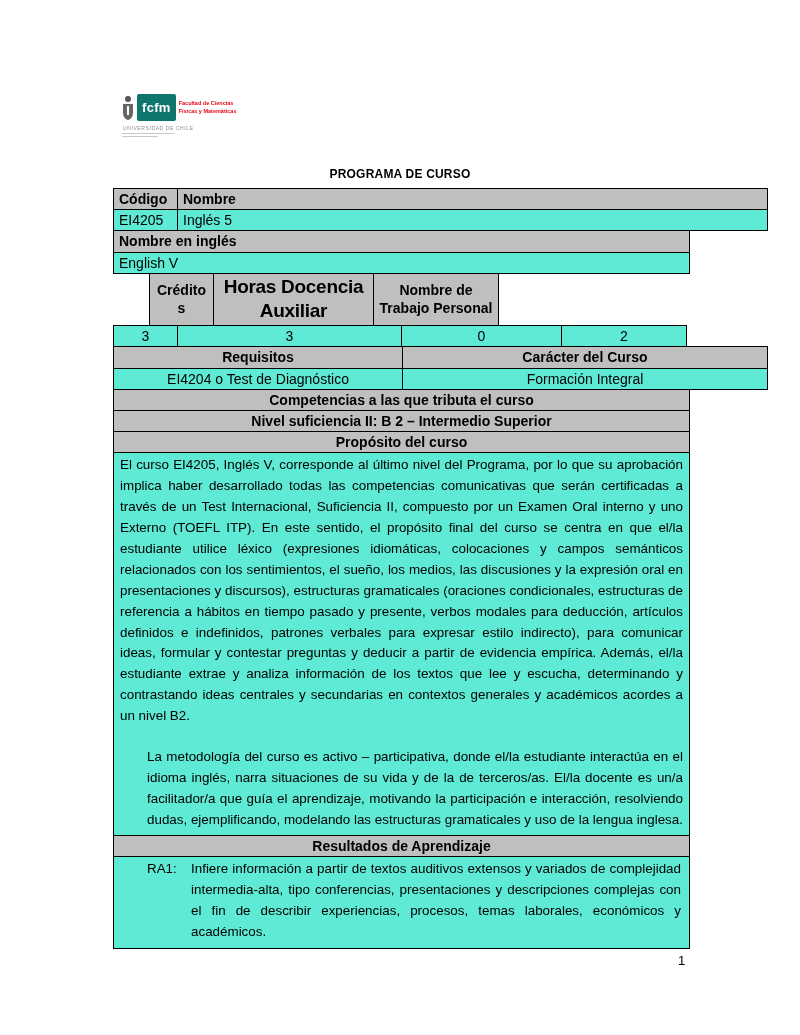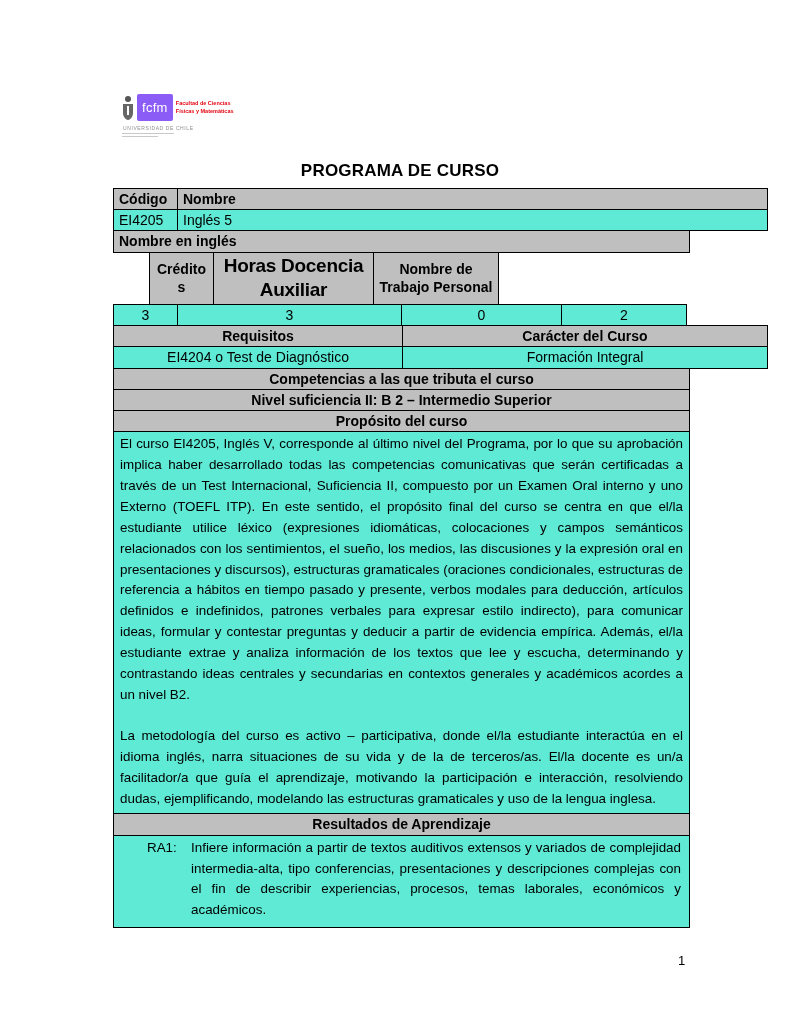--- a/index.html
+++ b/index.html
@@ -11,35 +11,35 @@
     color: #000;
     position: relative;
     overflow: hidden;
   }
 
   
   .logo { position: absolute; left: 122px; top: 94px; width: 140px; }
   .logo-top { display: flex; align-items: center; gap: 3px; }
   .crest { width: 12px; height: 26px; flex: 0 0 auto; }
   .fcfm-box {
-    background: #8b5cf6; color: #fff; font-weight: 400;
+    background: #0f766e; color: #fff; font-weight: 700;
     font-size: 13px; line-height: 1; padding: 7px 5px;
     border-radius: 2px; letter-spacing: .3px;
   }
   .logo-lines { display: flex; flex-direction: column; font-size: 5.5px; line-height: 1.3;
     color: #e30613; font-weight: 700; }
   .logo-footer { margin-top: 4px; font-size: 5px; color: #8f8f8f; letter-spacing: .6px; padding-left: 1px; }
   .logo-flourish { margin-top: 2px; width: 52px; }
   .logo-flourish span { display: block; height: 0; border-top: 1px solid #c9c9c9; margin: 2px 0; }
   .logo-flourish span:nth-child(2) { width: 70%; }
 
   
   .doc-title {
-    position: absolute; top: 161px; left: 0; width: 800px;
-    text-align: center; font-weight: 700; font-size: 17px; letter-spacing: .2px;
+    position: absolute; top: 167px; left: 0; width: 800px;
+    text-align: center; font-weight: 700; font-size: 12px; letter-spacing: .2px;
   }
 
   
   .tbl { position: absolute; left: 113px; top: 188px; width: 655px; }
   .row { display: flex; }
   .row + .row .cell { margin-top: -1px; }
   .cell + .cell { margin-left: -1px; }
   .cell {
     box-sizing: border-box;
     border: 1px solid #000;
@@ -59,21 +59,21 @@
   .w-cat  { flex-basis: 225px; }
   .w-aux  { flex-basis: 161px; }
   .w-per  { flex-basis: 126px; }
   .w-hl { flex-basis: 290px; }
   .w-hr { flex: 1 1 auto; }
   .bw { overflow-wrap: anywhere; margin-left: 36px; }
   .hdr-sm { font-size: 19px; letter-spacing: -0.3px; }
 
   .para { text-align: justify; font-size: 13.4px; line-height: 1.56; padding: 2px 6px 4px 6px; }
   .para p { margin: 0; }
-  .para p + p { margin-top: 20px; }
+  .para p + p { margin-top: 20px; margin-left: 27px; }
 
   .ra-cell { display: flex; font-size: 13.4px; line-height: 1.56; padding: 2px 8px 6px 6px; }
   .ra-label { flex: 0 0 44px; margin-left: 27px; }
   .ra-text { flex: 1 1 auto; text-align: justify; }
 
   
   .page-num { position: absolute; top: 953px; left: 678px; font-size: 13px; }
 </style>
 </head>
 <body>
@@ -106,20 +106,23 @@
     <div class="cell g w-cod">Código</div>
     <div class="cell g w-nom">Nombre</div>
   </div>
   <div class="row">
     <div class="cell w-cod">EI4205</div>
     <div class="cell w-nom">Inglés 5</div>
   </div>
 
   <div class="row">
     <div class="cell g full">Nombre en inglés</div>
+  </div>
+  <div class="row">
+    <div class="cell full">English V</div>
   </div>
 
   <div class="row">
     <div class="cell g vc w-cred bw">Créditos</div>
     <div class="cell g vc w-aux hdr-sm">Horas Docencia Auxiliar</div>
     <div class="cell g vc w-per">Nombre de Trabajo Personal</div>
   </div>
   <div class="row">
     <div class="cell c w-cred">3</div>
     <div class="cell c w-cat">3</div>

